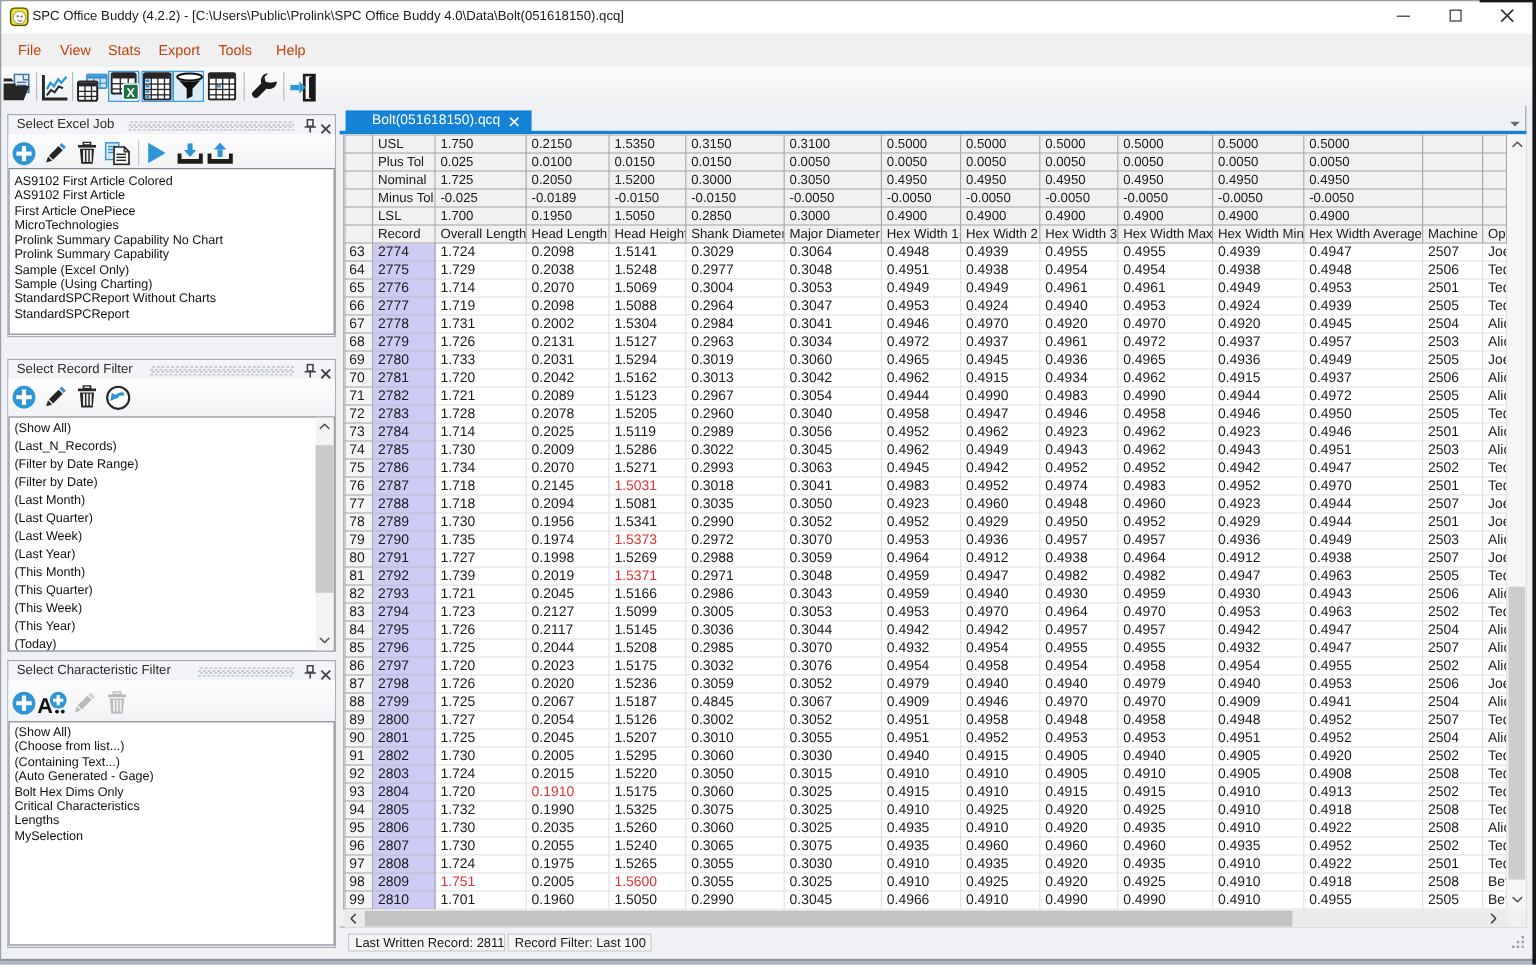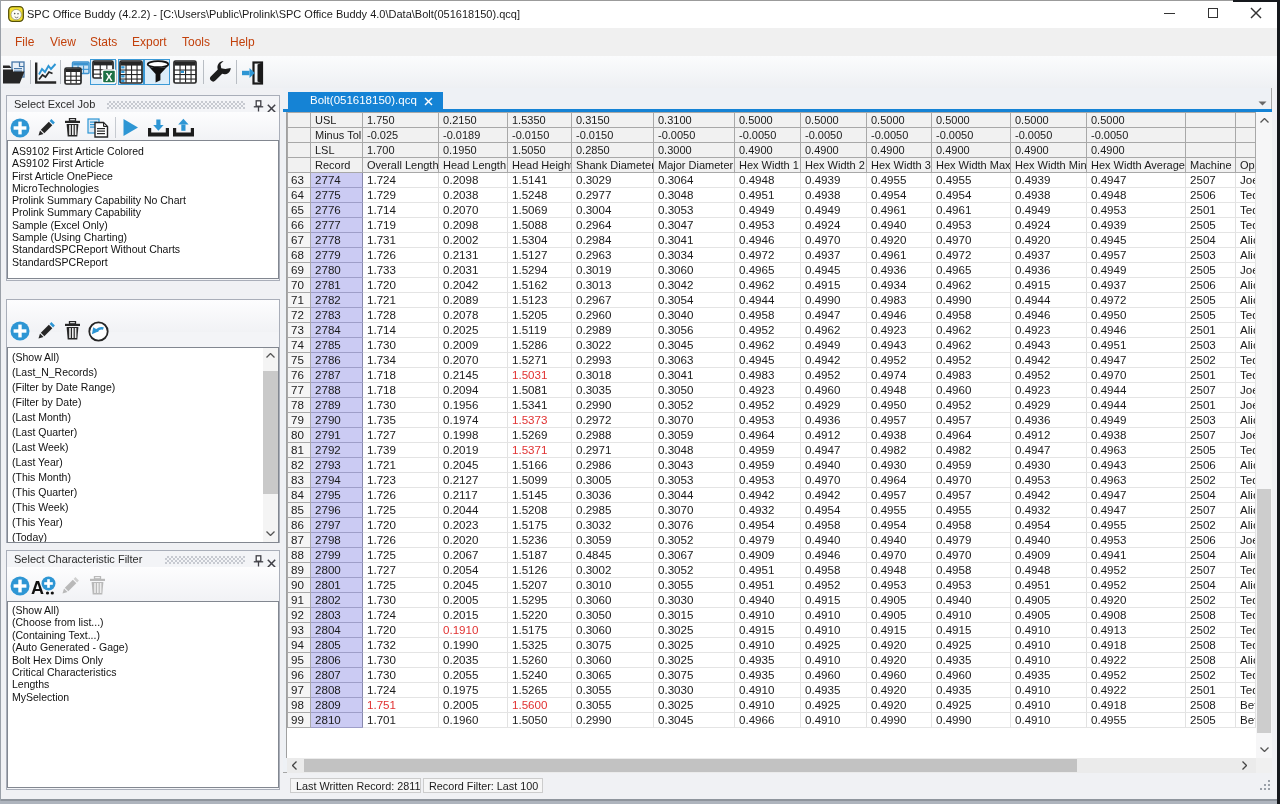--- a/index.html
+++ b/index.html
@@ -235,20 +235,37 @@
       <div class="li" style="height:12.3px;line-height:12.3px">Prolink Summary Capability No Chart</div>
       <div class="li" style="height:12.3px;line-height:12.3px">Prolink Summary Capability</div>
       <div class="li" style="height:12.3px;line-height:12.3px">Sample (Excel Only)</div>
       <div class="li" style="height:12.3px;line-height:12.3px">Sample (Using Charting)</div>
       <div class="li" style="height:12.3px;line-height:12.3px">StandardSPCReport Without Charts</div>
       <div class="li" style="height:12.3px;line-height:12.3px">StandardSPCReport</div>
     </div>
 </div>
 
 <div class="panel" style="top:299px;height:244px">
+  <div class="phead">
+      <div class="ptitle">Select Record Filter</div>
+      <div class="pdots" style="left:118px"></div>
+      <div class="ppin"><svg width="11" height="12" viewBox="0 0 11 12" style="">
+          <g stroke="#3f3f46" stroke-width="1.3" fill="none">
+            <rect x="3.2" y="0.8" width="4.6" height="5.4" fill="#fff"></rect>
+            <line x1="0.8" y1="6.8" x2="10.2" y2="6.8"></line>
+            <line x1="5.5" y1="7" x2="5.5" y2="11.5"></line>
+          </g>
+        </svg></div>
+      <div class="pclose"><svg width="9" height="9" viewBox="0 0 9 9" style="">
+          <g stroke="#3f3f46" stroke-width="1.5">
+            <line x1="0.8" y1="0.8" x2="8.2" y2="8.2"></line>
+            <line x1="8.2" y1="0.8" x2="0.8" y2="8.2"></line>
+          </g>
+        </svg></div>
+    </div>
   <div class="ptool" style="height:32px"></div>
 </div>
 <div class="picon" style="left:10px;top:321px"><svg width="20" height="20" viewBox="0 0 20 20" style="">
       <circle cx="10.0" cy="10.0" r="9.5" fill="#2e96d4"></circle>
       <rect x="8.3" y="3.5999999999999996" width="3.4" height="12.8" fill="#fff"></rect>
       <rect x="3.5999999999999996" y="8.3" width="12.8" height="3.4" fill="#fff"></rect>
     </svg></div>
 <div class="picon" style="left:37px;top:321px"><svg width="19" height="19" viewBox="0 0 19 19" style="">
       <polygon points="1.5,17.5 3,12.5 6.5,16 " fill="#262626"></polygon>
       <polygon points="3.8,11.7 11.8,3.7 15.3,7.2 7.3,15.2" fill="#262626"></polygon>
@@ -403,20 +420,54 @@
           <td class="h">0.5000</td>
           <td class="h">0.5000</td>
           <td class="h">0.5000</td>
           <td class="h">0.5000</td>
           <td class="h">0.5000</td>
           <td class="h"></td>
           <td class="h"></td>
         </tr>
         <tr>
           <td class="h"></td>
+          <td class="h">Plus Tol</td>
+          <td class="h">0.025</td>
+          <td class="h">0.0100</td>
+          <td class="h">0.0150</td>
+          <td class="h">0.0150</td>
+          <td class="h">0.0050</td>
+          <td class="h">0.0050</td>
+          <td class="h">0.0050</td>
+          <td class="h">0.0050</td>
+          <td class="h">0.0050</td>
+          <td class="h">0.0050</td>
+          <td class="h">0.0050</td>
+          <td class="h"></td>
+          <td class="h"></td>
+        </tr>
+        <tr>
+          <td class="h"></td>
+          <td class="h">Nominal</td>
+          <td class="h">1.725</td>
+          <td class="h">0.2050</td>
+          <td class="h">1.5200</td>
+          <td class="h">0.3000</td>
+          <td class="h">0.3050</td>
+          <td class="h">0.4950</td>
+          <td class="h">0.4950</td>
+          <td class="h">0.4950</td>
+          <td class="h">0.4950</td>
+          <td class="h">0.4950</td>
+          <td class="h">0.4950</td>
+          <td class="h"></td>
+          <td class="h"></td>
+        </tr>
+        <tr>
+          <td class="h"></td>
           <td class="h">Minus Tol</td>
           <td class="h">-0.025</td>
           <td class="h">-0.0189</td>
           <td class="h">-0.0150</td>
           <td class="h">-0.0150</td>
           <td class="h">-0.0050</td>
           <td class="h">-0.0050</td>
           <td class="h">-0.0050</td>
           <td class="h">-0.0050</td>
           <td class="h">-0.0050</td>

